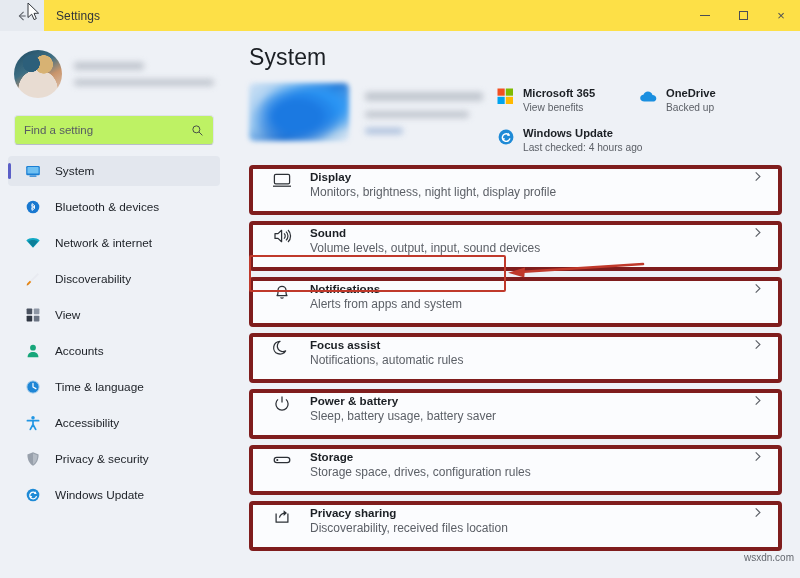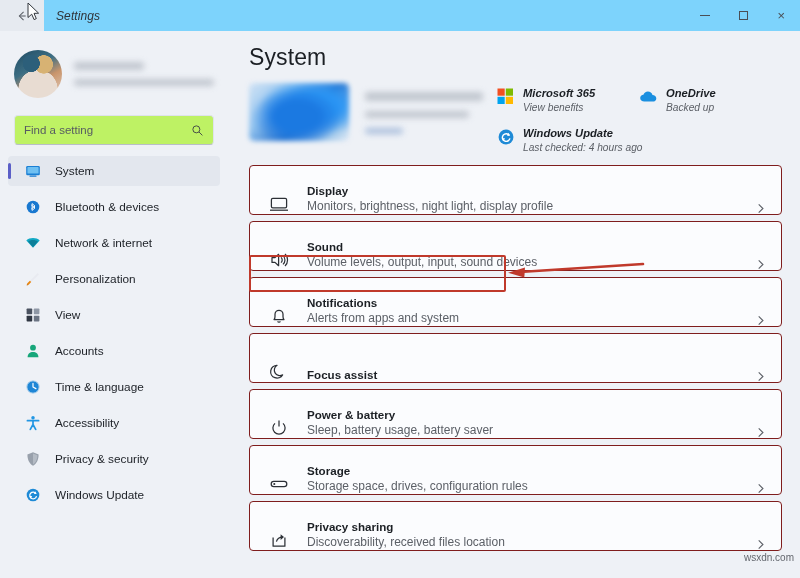--- a/index.html
+++ b/index.html
@@ -18,24 +18,23 @@
     height: 578px;
     background: #eef1f6;
     overflow: hidden;
   }
 
   
   .titlebar {
     position: absolute;
     top: 0; left: 0;
     width: 800px; height: 31px;
-    background: #7dd3fc;
+    background: #fde047;
     display: flex;
     align-items: center;
-    font-style: italic;
   }
   .back-btn {
     width: 44px; height: 31px;
     display: flex; align-items: center; justify-content: center;
     background: #e6eaf0;
     color: #5b5f66;
     font-size: 15px;
     line-height: 1;
   }
   .app-title {
@@ -202,21 +201,20 @@
     display: flex;
     flex-wrap: wrap;
     align-content: flex-start;
     padding-top: 3px;
   }
   .status-card {
     display: flex;
     align-items: flex-start;
     width: 143px;
     margin-bottom: 11px;
-    font-style: italic;
   }
   .status-card.wide { width: 286px; }
   .status-ico {
     width: 19px; height: 19px;
     flex: 0 0 19px;
     display: flex; align-items: center; justify-content: center;
     margin-top: 1px;
   }
   .status-text { margin-left: 8px; }
   .status-title {
@@ -236,25 +234,25 @@
 
   
   .list {
     margin: 10px 18px 0 21px;
     position: relative;
   }
   .row {
     position: relative;
     height: 50px;
     background: #fbfcfe;
-    border: 1px solid #7f1d1d;
+    border: 4px solid #7f1d1d;
     border-radius: 4px;
     margin-bottom: 6px;
     display: flex;
-    align-items: flex-end;
+    align-items: flex-start;
     padding: 0 14px 0 18px;
   }
   .row-ico {
     width: 21px; height: 21px;
     flex: 0 0 21px;
     display: flex; align-items: center; justify-content: center;
     color: #2c3036;
   }
   .row-text { margin-left: 18px; flex: 1; }
   .row-title {
@@ -384,21 +382,21 @@
       </div>
 
       <div class="nav-item">
         <span class="nav-ico">
           <svg width="16" height="16" viewBox="0 0 16 16">
             <path d="M12.6 2.1 L13.9 3.4 L6.2 11.1 L4.9 9.8 Z" fill="#e8eaf0"></path>
             <path d="M4.9 9.8 L6.2 11.1 L3.4 13.9 L2.1 12.6 Z" fill="#e8850f"></path>
             <path d="M2.1 12.6 L3.4 13.9 L1.6 14.4 Z" fill="#c96b06"></path>
           </svg>
         </span>
-        <span class="nav-label">Personalization</span>
+        <span class="nav-label">Discoverability</span>
       </div>
 
       <div class="nav-item">
         <span class="nav-ico">
           <svg width="16" height="16" viewBox="0 0 16 16">
             <rect x="1.6" y="1.6" width="5.6" height="5.6" rx="0.7" fill="#4a5260"></rect>
             <rect x="8.8" y="1.6" width="5.6" height="5.6" rx="0.7" fill="#8f98a6"></rect>
             <rect x="1.6" y="8.8" width="5.6" height="5.6" rx="0.7" fill="#2f3642"></rect>
             <rect x="8.8" y="8.8" width="5.6" height="5.6" rx="0.7" fill="#6b7483"></rect>
           </svg>
@@ -588,20 +586,21 @@
       </div>
 
       <div class="row">
         <span class="row-ico">
           <svg width="20" height="20" viewBox="0 0 20 20">
             <path d="M13.6 12.9 A6.4 6.4 0 1 1 8.1 3.3 A5.3 5.3 0 0 0 13.6 12.9 Z" fill="none" stroke="currentColor" stroke-width="1.25" stroke-linejoin="round"></path>
           </svg>
         </span>
         <div class="row-text">
           <div class="row-title">Focus assist</div>
+          <div class="row-sub">Notifications, automatic rules</div>
         </div>
         <span class="row-chev">
           <svg width="13" height="13" viewBox="0 0 16 16">
             <path d="M5.8 2.8 L11 8 L5.8 13.2" fill="none" stroke="currentColor" stroke-width="1.35"></path>
           </svg>
         </span>
       </div>
 
       <div class="row">
         <span class="row-ico">

